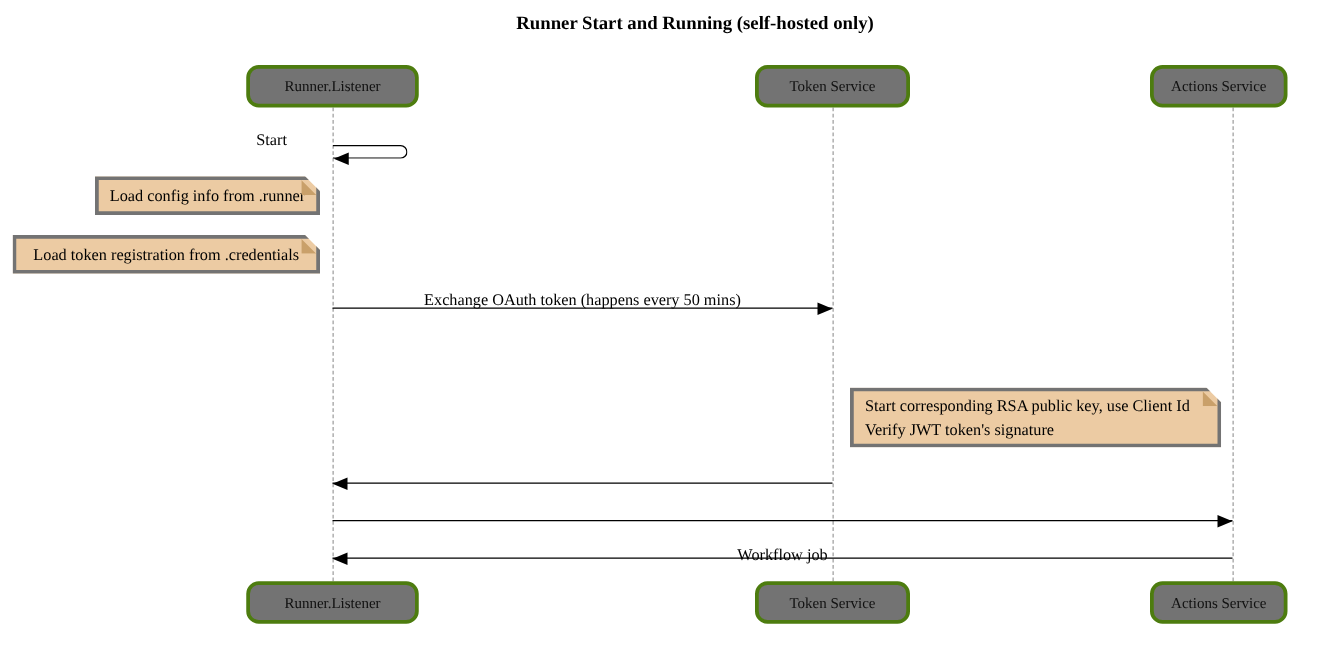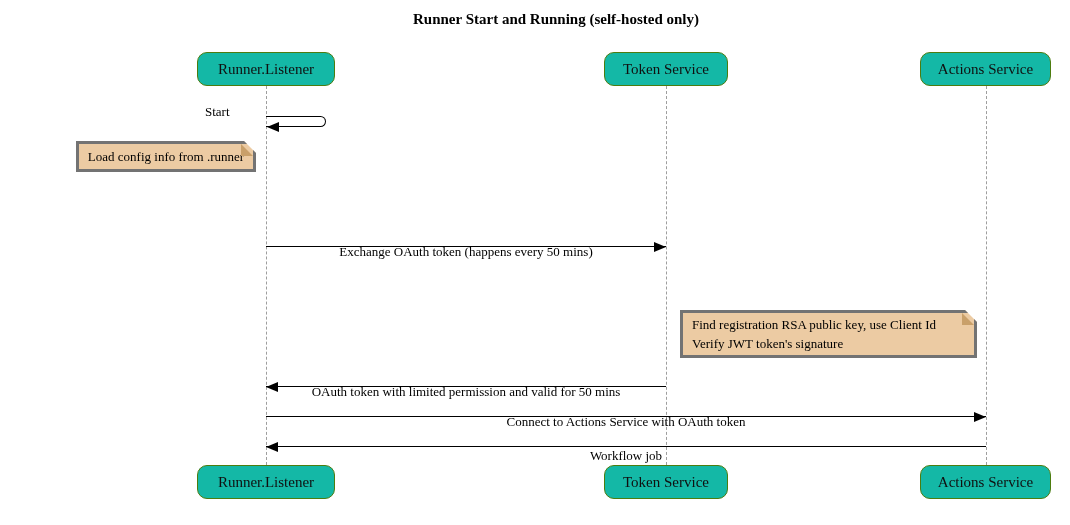--- a/index.html
+++ b/index.html
@@ -9,27 +9,27 @@
     overflow:hidden;
     padding-left:42px;
   }
   .title{
     position:absolute; top:11px; left:0; width:100%; text-align:center;
     font-size:15px; font-weight:bold;
   }
   
   .actor{
     position:absolute; height:34px; box-sizing:border-box;
-    background:#14b8a6; border:1px solid #4d7c0f; border-radius:10px;
+    background:#737373; border:3px solid #4d7c0f; border-radius:10px;
     display:flex; align-items:center; justify-content:center;
-    font-size:15px; color:#101010; white-space:nowrap;
+    font-size:12px; color:#101010; white-space:nowrap;
   }
   .a-runner{left:197px;width:138px}
   .a-token{left:604px;width:124px}
-  .a-actions{left:920px;width:131px}
+  .a-actions{left:920px;width:110px}
   .row-top{top:52px}
   .row-bottom{top:465px}
   
   .lifeline{
     position:absolute; top:86px; height:379px; width:0;
     border-left:1px dashed #9e9e9e;
   }
   .l-runner{left:266px}
   .l-token{left:666px}
   .l-actions{left:986px}
@@ -45,21 +45,21 @@
     position:absolute; top:0; right:0; width:12px; height:12px;
     background:#c9a06a; clip-path:polygon(0 0, 100% 100%, 0 100%);
   }
   .n1{left:76px;  top:141px; width:180px; height:31px}
   .n2{left:10px;  top:188px; width:246px; height:31px}
   .n3{left:278px; top:264px; width:378px; height:32px}
   .n4{left:680px; top:310px; width:297px; height:48px;
       justify-content:flex-start; padding-left:9px;
       white-space:pre; line-height:1.5;}
   
-  .msg-label{position:absolute; font-size:13px; text-align:center; white-space:nowrap;margin-top:12px;}
+  .msg-label{position:absolute; font-size:13px; text-align:center; white-space:nowrap;}
   .ml1{left:266px; width:400px; top:232px}
   .ml2{left:266px; width:400px; top:372px}
   .ml3{left:266px; width:720px; top:402px}
   .ml4{left:266px; width:720px; top:436px}
   
   .msg-line{position:absolute; height:0; border-top:1.4px solid #000;}
   .line1{left:266px; top:246px; width:400px}
   .line2{left:266px; top:386px; width:400px}
   .line3{left:266px; top:416px; width:720px}
   .line4{left:266px; top:446px; width:720px}
@@ -97,37 +97,39 @@
 
   <div class="self-label">Start</div>
   <div class="self-loop"></div>
   <div class="ah ah-l self-ah"></div>
 
   <div class="note n1">
     <span class="fold"></span>
     <span>Load config info from .runner</span>
   </div>
 
+  <div class="note n2">
+    <span class="fold"></span>
+    <span>Load token registration from .credentials</span>
+  </div>
 
   <div class="msg-label ml1">Exchange OAuth token (happens every 50 mins)</div>
   <div class="msg-line line1"></div>
   <div class="ah ah-r ah1"></div>
 
 
   <div class="note n4">
     <span class="fold"></span>
-    <span>Find registration RSA public key, use Client Id
+    <span>Start corresponding RSA public key, use Client Id
 Verify JWT token's signature</span>
   </div>
 
-  <div class="msg-label ml2">OAuth token with limited permission and valid for 50 mins</div>
   <div class="msg-line line2"></div>
   <div class="ah ah-l ah2"></div>
 
-  <div class="msg-label ml3">Connect to Actions Service with OAuth token</div>
   <div class="msg-line line3"></div>
   <div class="ah ah-r ah3"></div>
 
   <div class="msg-label ml4">Workflow job</div>
   <div class="msg-line line4"></div>
   <div class="ah ah-l ah4"></div>
 
   <div class="actor a-runner row-bottom">Runner.Listener</div>
   <div class="actor a-token row-bottom">Token Service</div>
   <div class="actor a-actions row-bottom">Actions Service</div>

